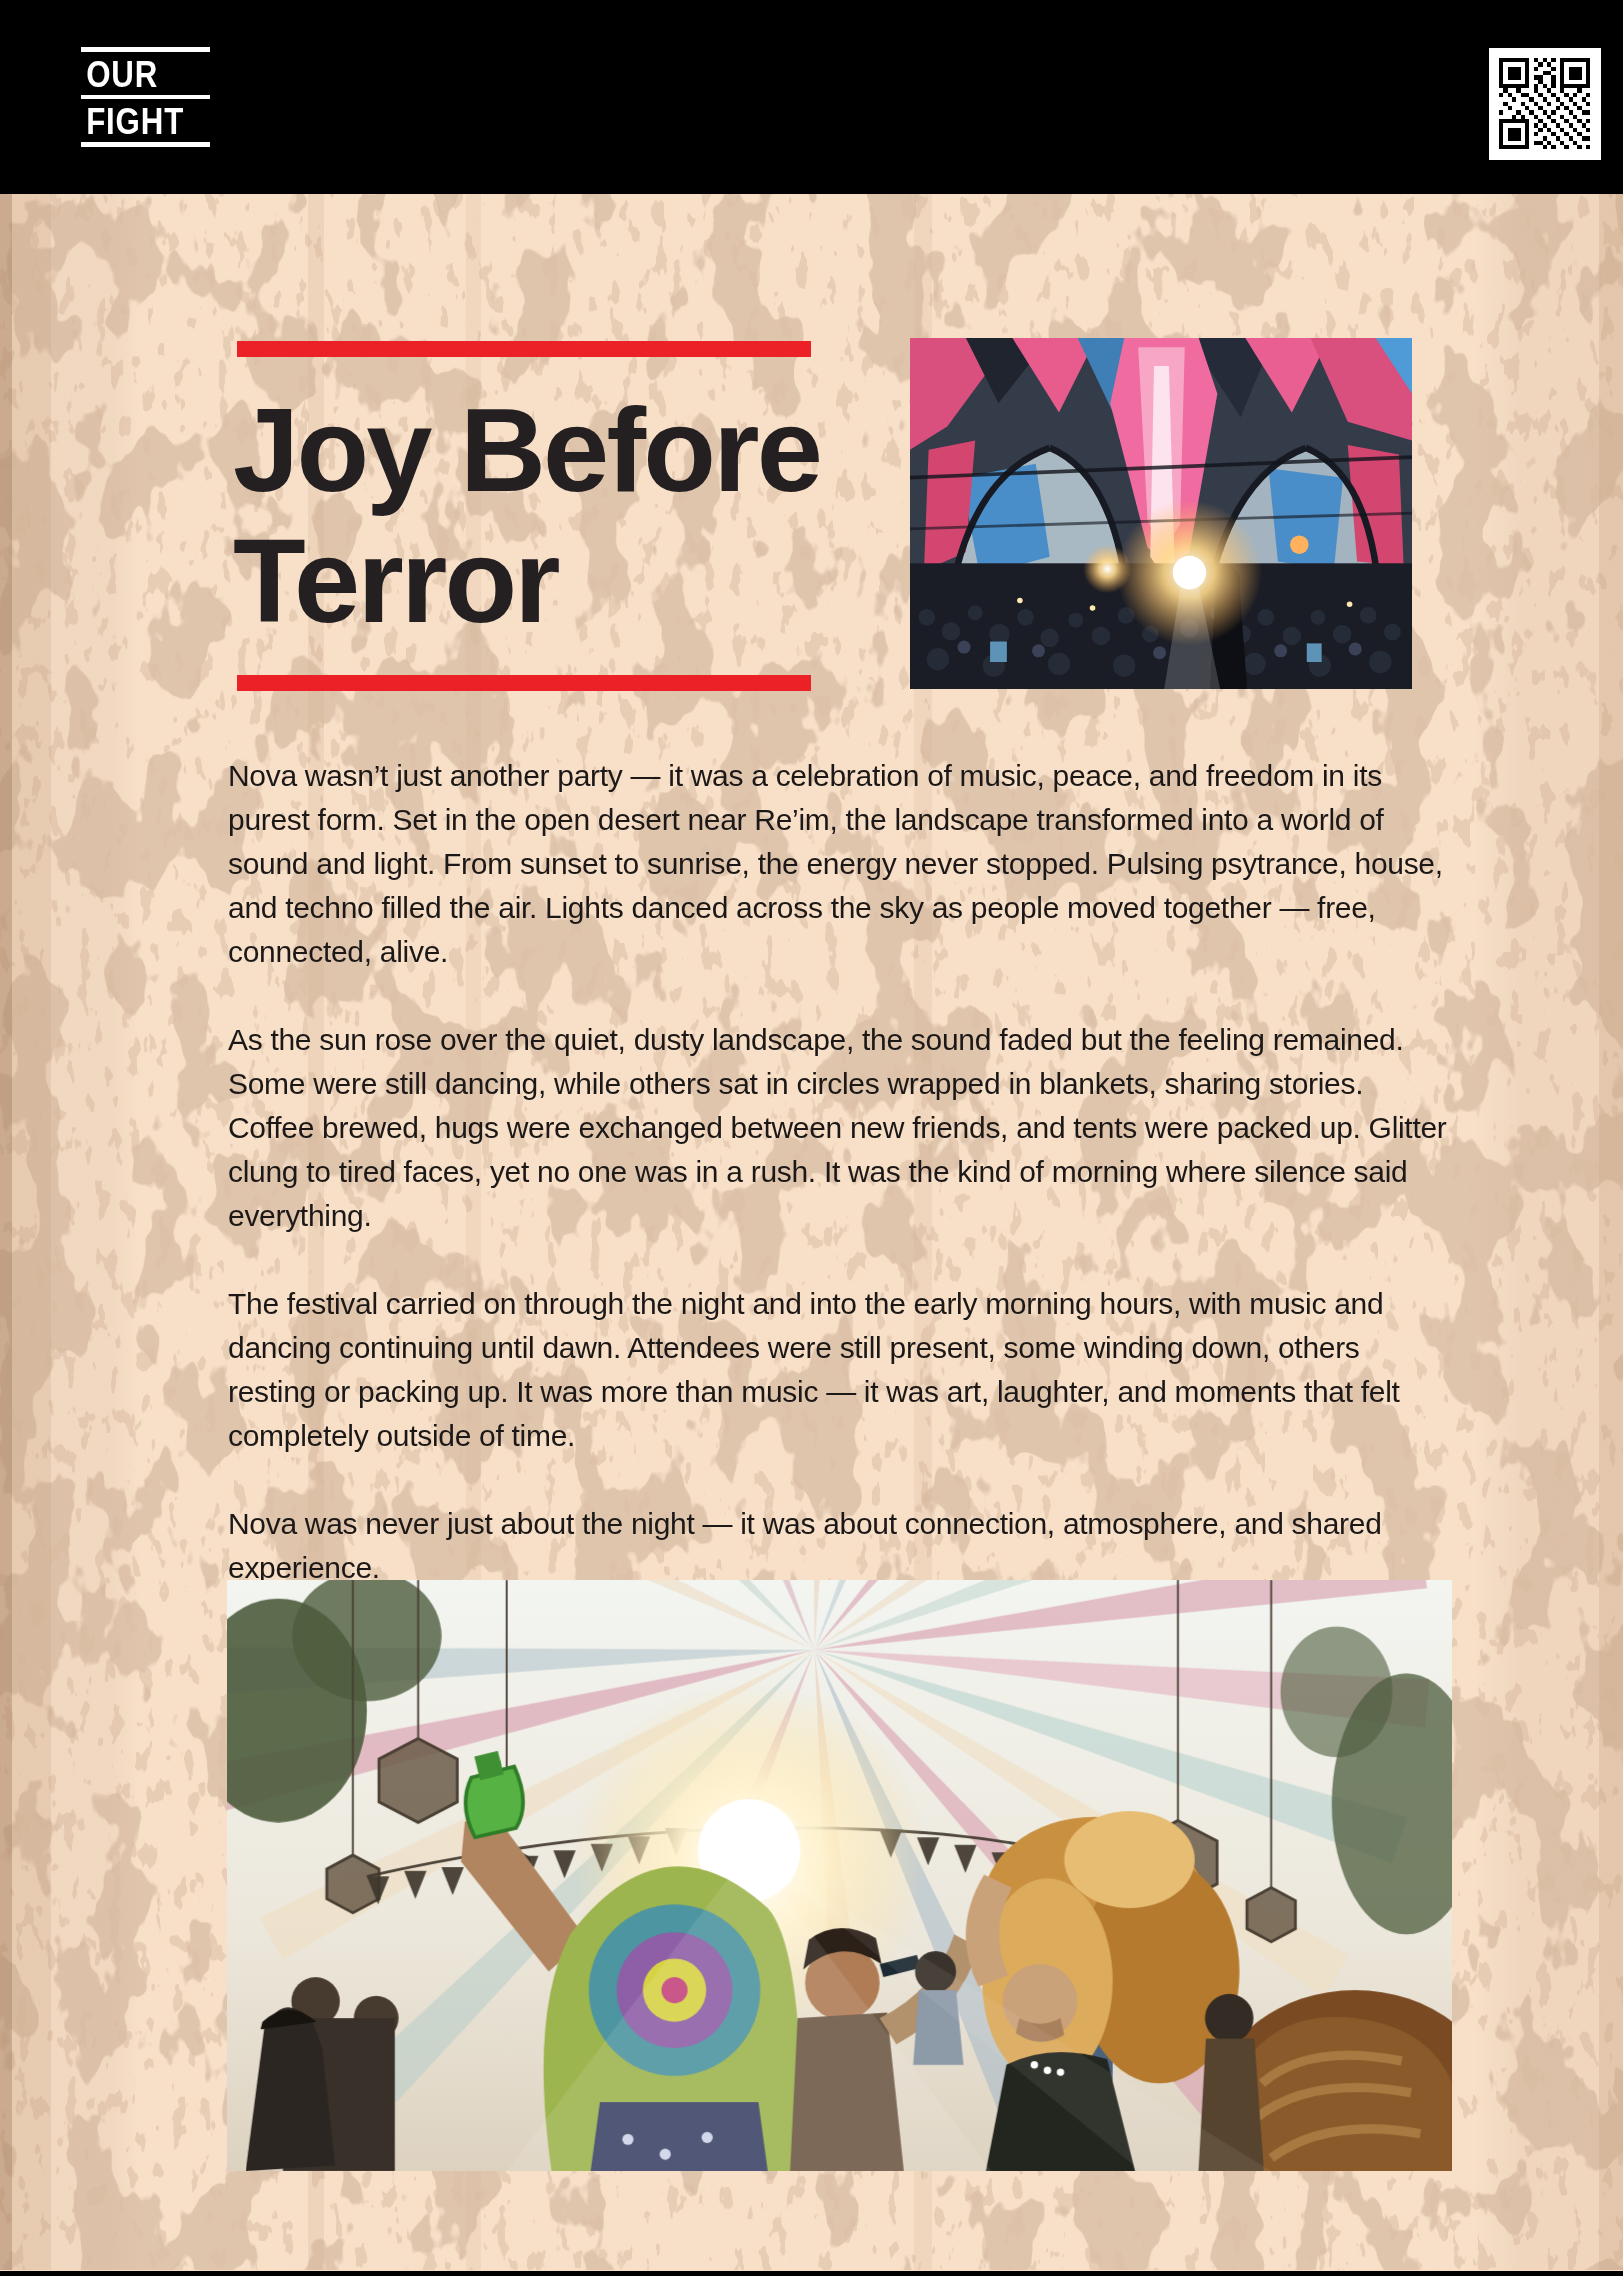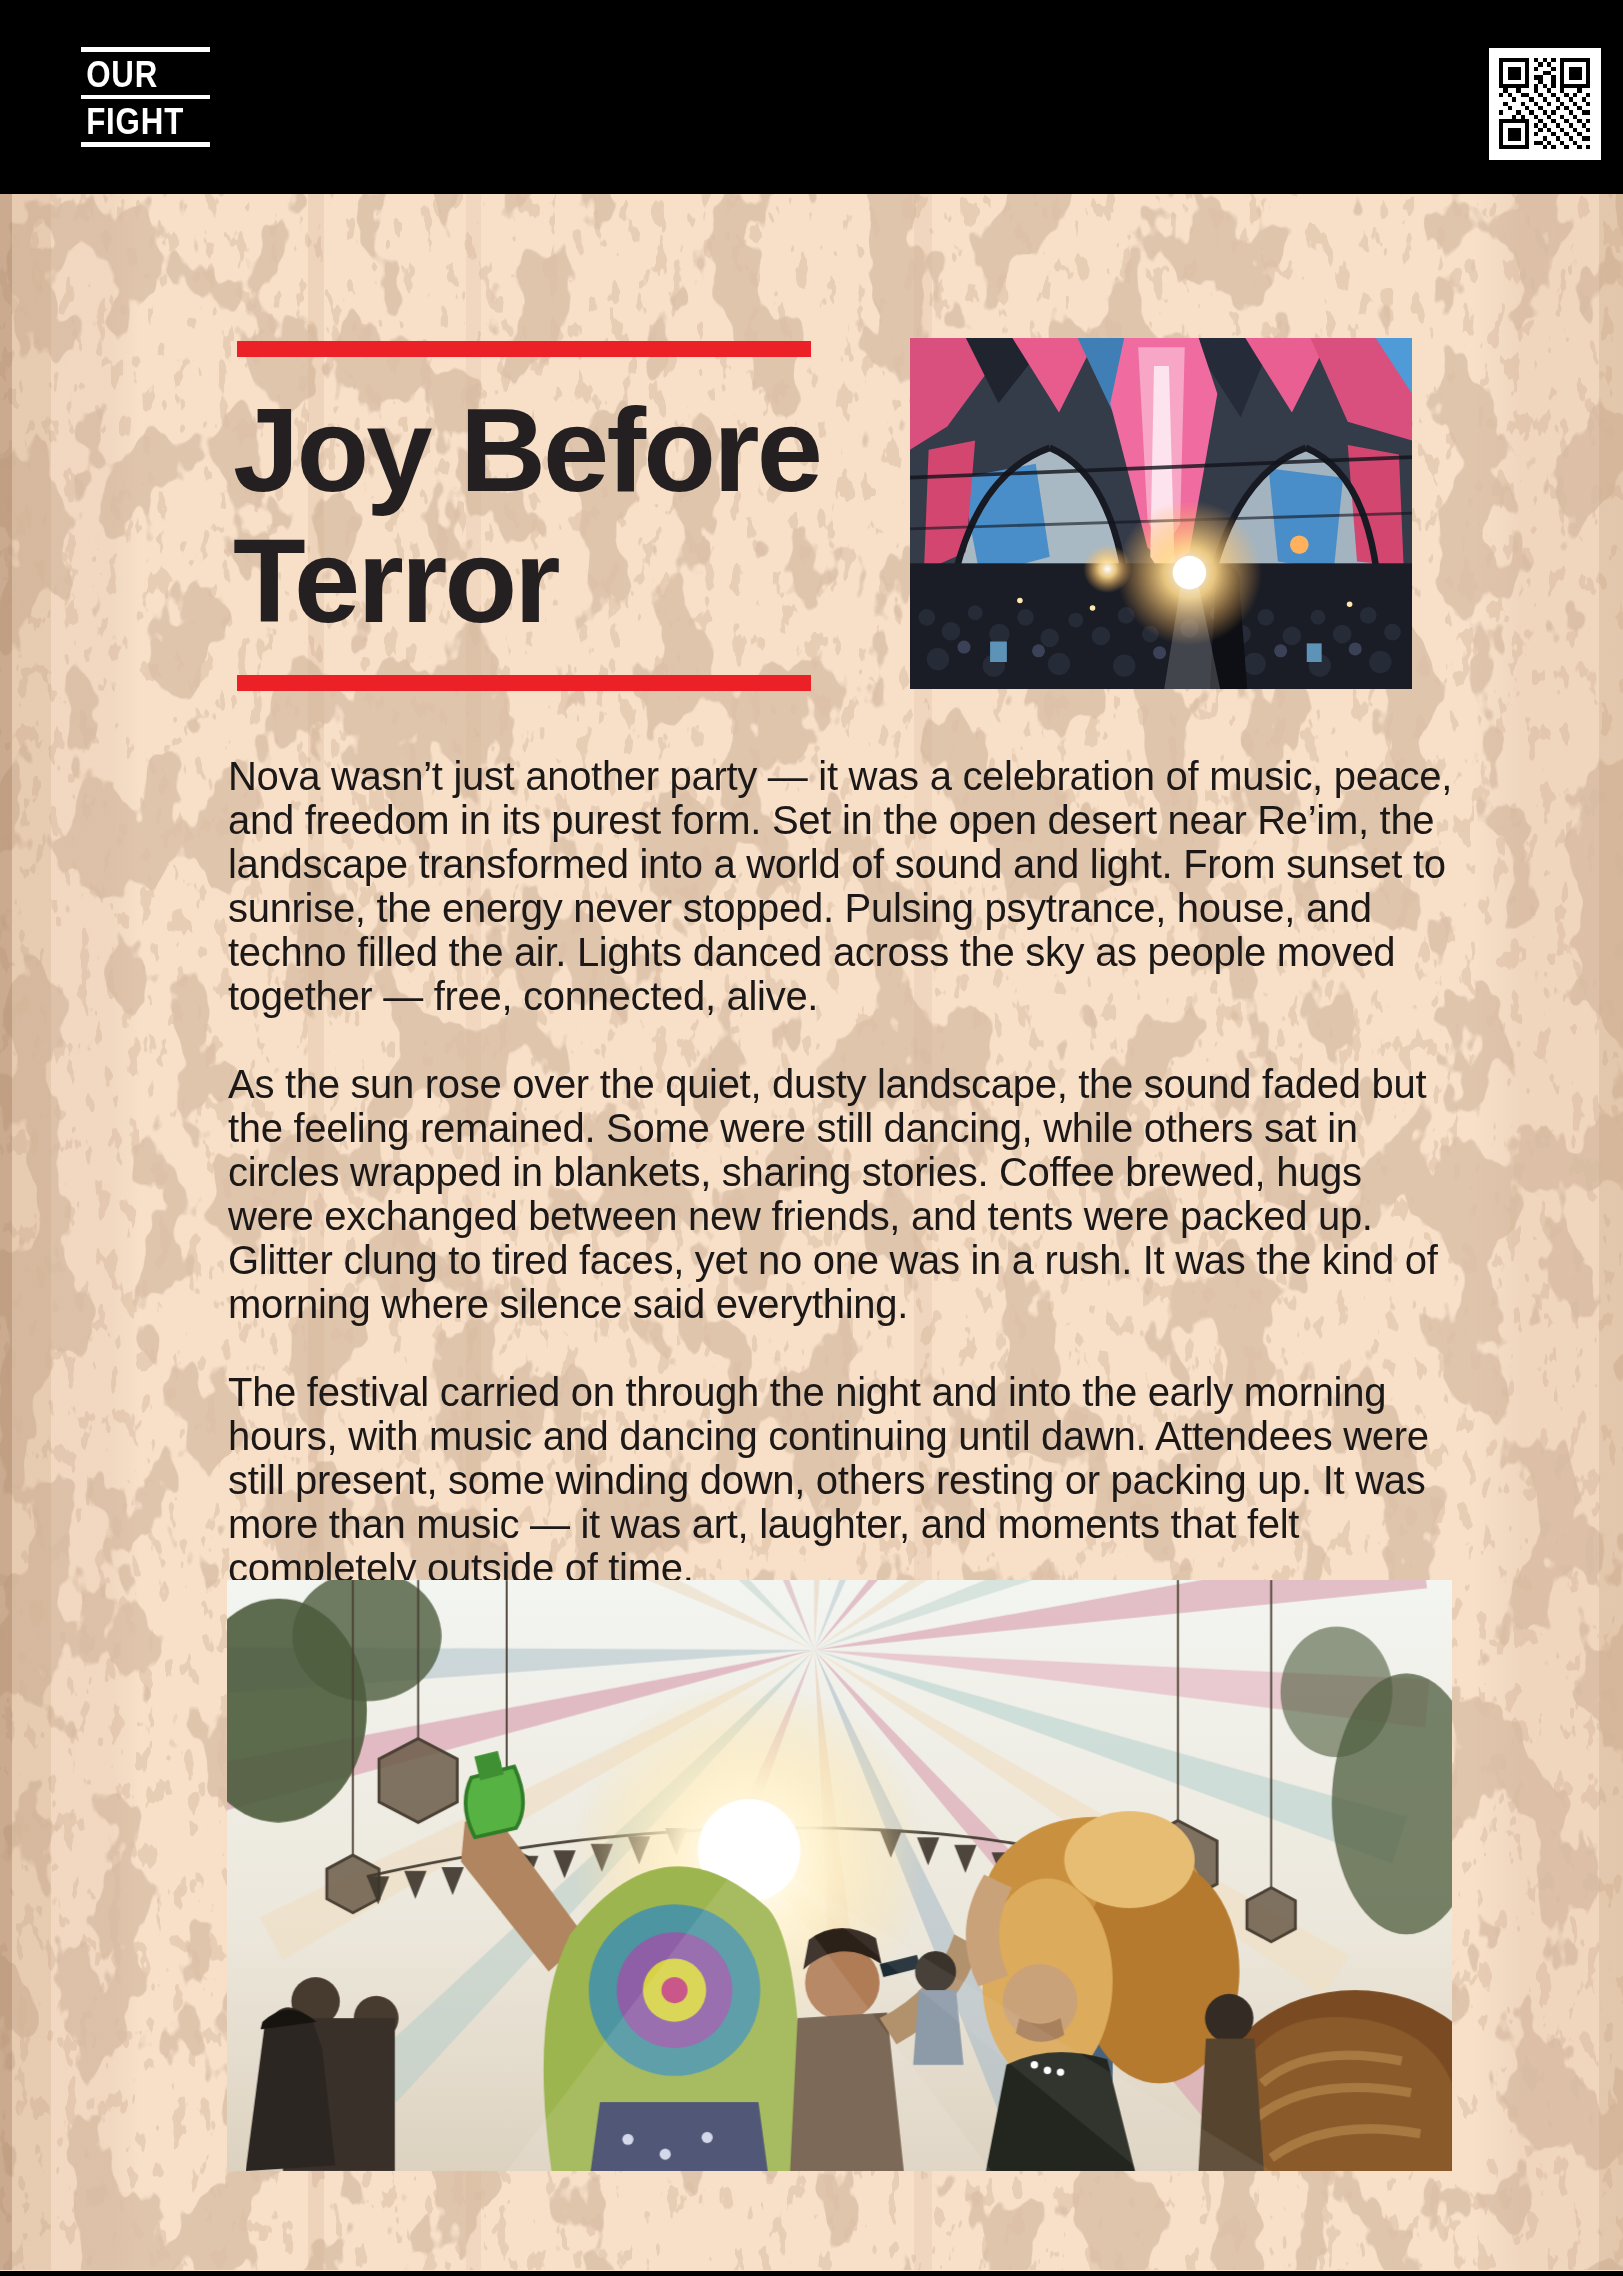--- a/index.html
+++ b/index.html
@@ -26,21 +26,21 @@
   .inner{position:relative;z-index:2;}
 
   .rule-red{width:574px;height:16px;background:#ec2027;}
   .rule-red.top{margin:147px 0 0 237px;}
   .rule-red.bottom{margin:0 0 0 237px;}
   h1.title{margin:27px 0 29px 233px;font-size:119px;line-height:131px;font-weight:bold;
       letter-spacing:-2.8px;color:#241f21;}
   h1.title span{display:block;}
 
   .body-text{margin:63px 0 0 228px;width:1227px;color:#1b1817;}
-  .body-text p{margin:0 0 44px 0;font-size:40px;line-height:44px;letter-spacing:-0.3px;font-weight:bold;font-weight:500;}
+  .body-text p{margin:0 0 44px 0;font-size:30px;line-height:44px;letter-spacing:-0.3px;font-weight:bold;font-weight:500;}
   .body-text p{font-weight:normal;font-stretch:condensed;}
 
   figure{margin:0;}
   .photo-top{position:absolute;left:910px;top:144px;width:502px;height:351px;overflow:hidden;z-index:2;}
   .photo-bottom{position:absolute;left:227px;top:1386px;width:1225px;height:591px;overflow:hidden;z-index:2;}
   .photo-top svg,.photo-bottom svg{display:block;width:100%;height:100%;}
 
   .bottombar{position:absolute;left:0;bottom:0;width:1623px;height:6.5px;background:#000;}
 </style>
 </head>
@@ -102,20 +102,21 @@
       <h1 class="title">
         <span>Joy Before</span>
         <span>Terror</span>
       </h1>
       <div class="rule-red bottom"></div>
 
       <section class="body-text">
         <p>Nova wasn’t just another party — it was a celebration of music, peace, and freedom in its purest form. Set in the open desert near Re’im, the landscape transformed into a world of sound and light. From sunset to sunrise, the energy never stopped. Pulsing psytrance, house, and techno filled the air. Lights danced across the sky as people moved together — free, connected, alive.</p>
         <p>As the sun rose over the quiet, dusty landscape, the sound faded but the feeling remained. Some were still dancing, while others sat in circles wrapped in blankets, sharing stories. Coffee brewed, hugs were exchanged between new friends, and tents were packed up. Glitter clung to tired faces, yet no one was in a rush. It was the kind of morning where silence said everything.</p>
         <p>The festival carried on through the night and into the early morning hours, with music and dancing continuing until dawn. Attendees were still present, some winding down, others resting or packing up. It was more than music — it was art, laughter, and moments that felt completely outside of time.</p>
+        <p>Nova was never just about the night — it was about connection, atmosphere, and shared experience.</p>
       </section>
     </div>
 
     <figure class="photo-top" aria-label="Crowd dancing at dusk under a psychedelic pink, blue and black patterned tent canopy with bright stage lights">
       <svg viewBox="0 0 539 377" preserveAspectRatio="none">
         <defs>
           <radialGradient id="flare" cx="50%" cy="50%" r="50%">
             <stop offset="0%" stop-color="#ffffff"></stop>
             <stop offset="35%" stop-color="#ffd98a" stop-opacity=".9"></stop>
             <stop offset="100%" stop-color="#ffae4e" stop-opacity="0"></stop>

